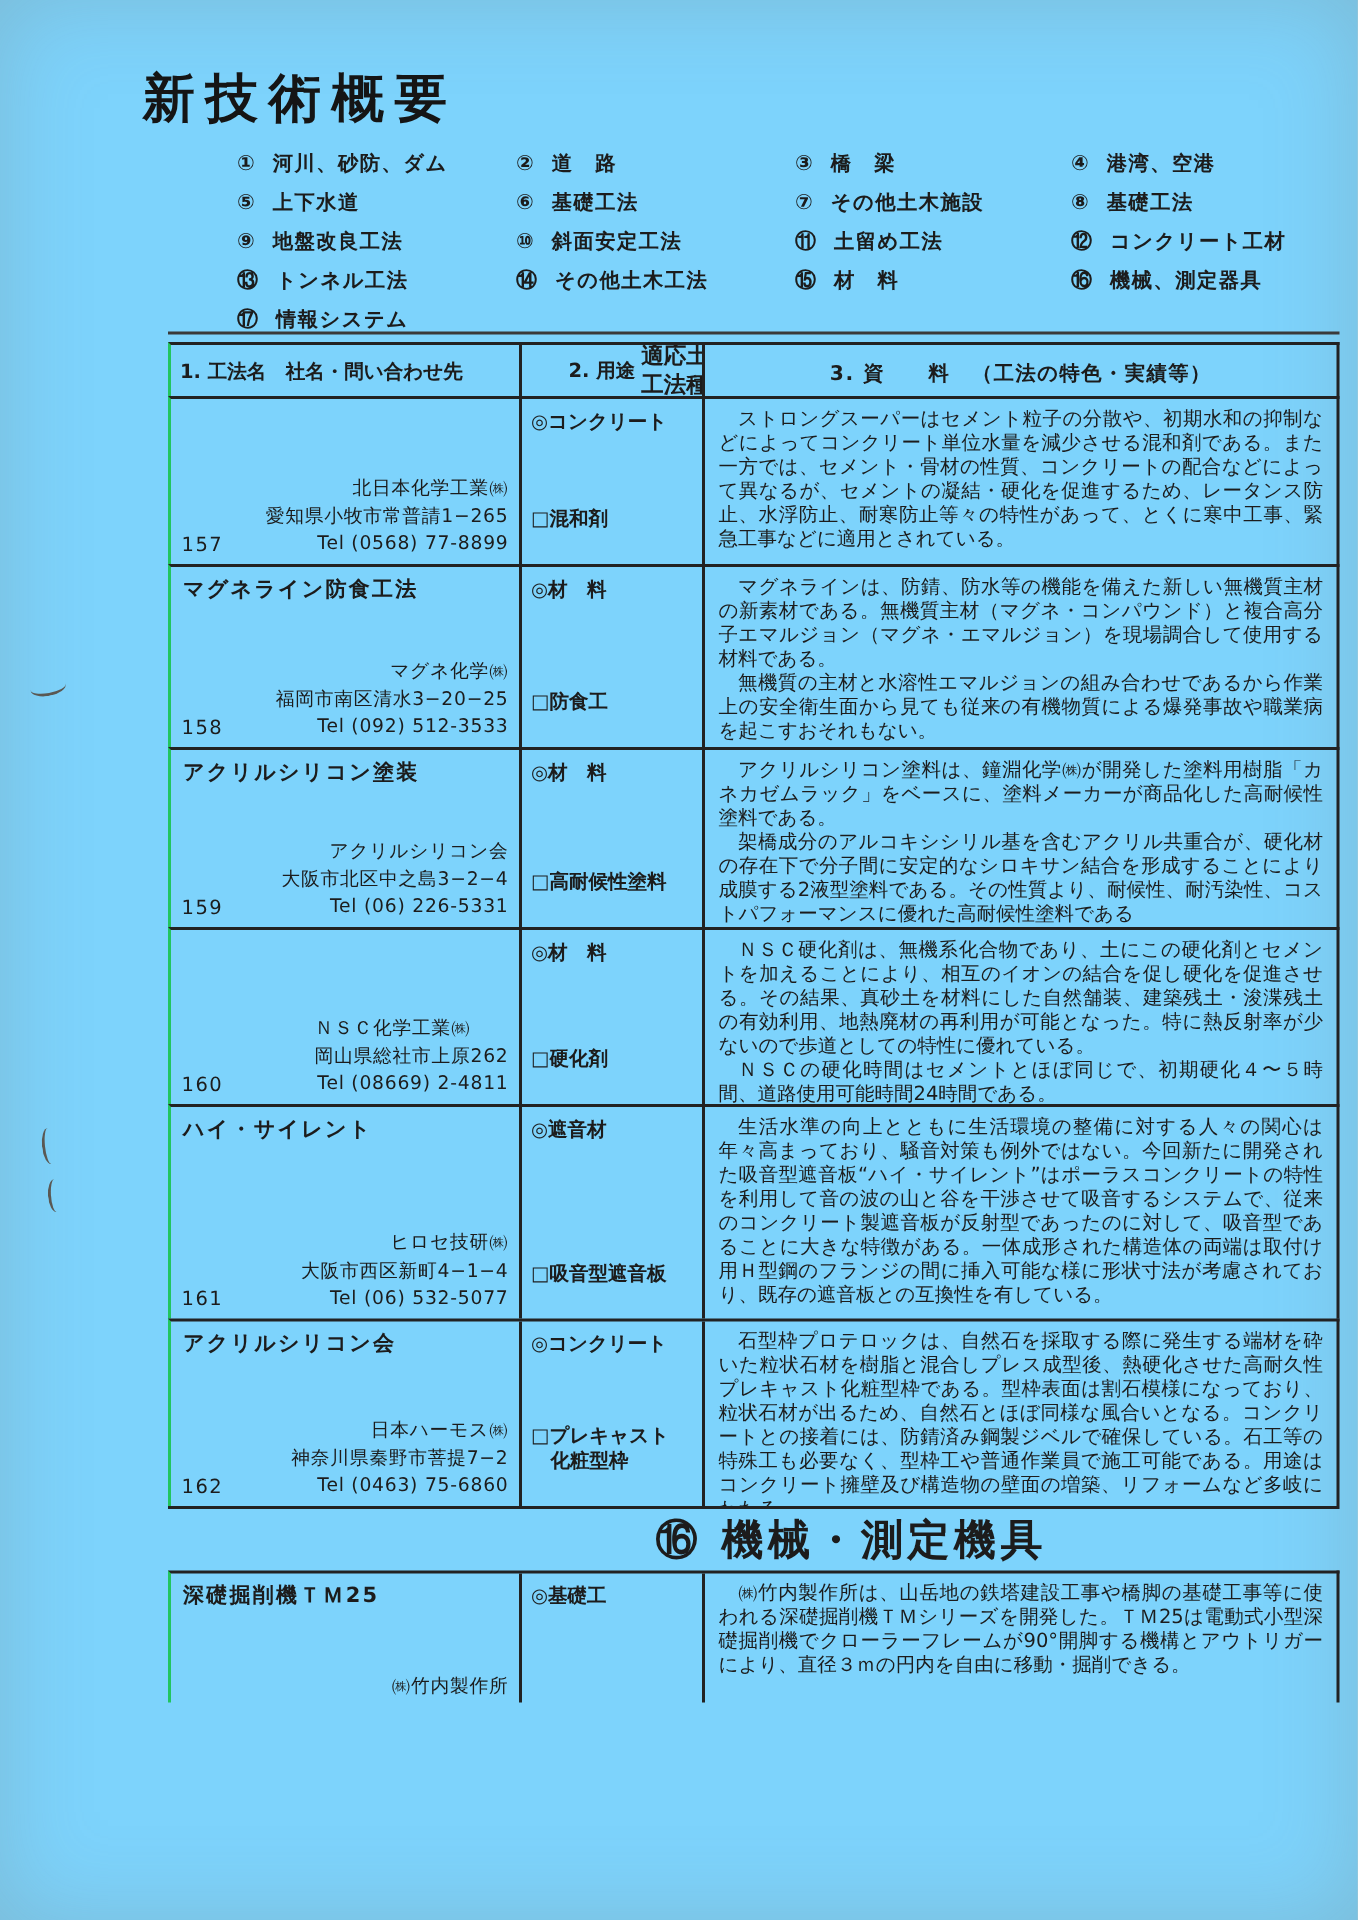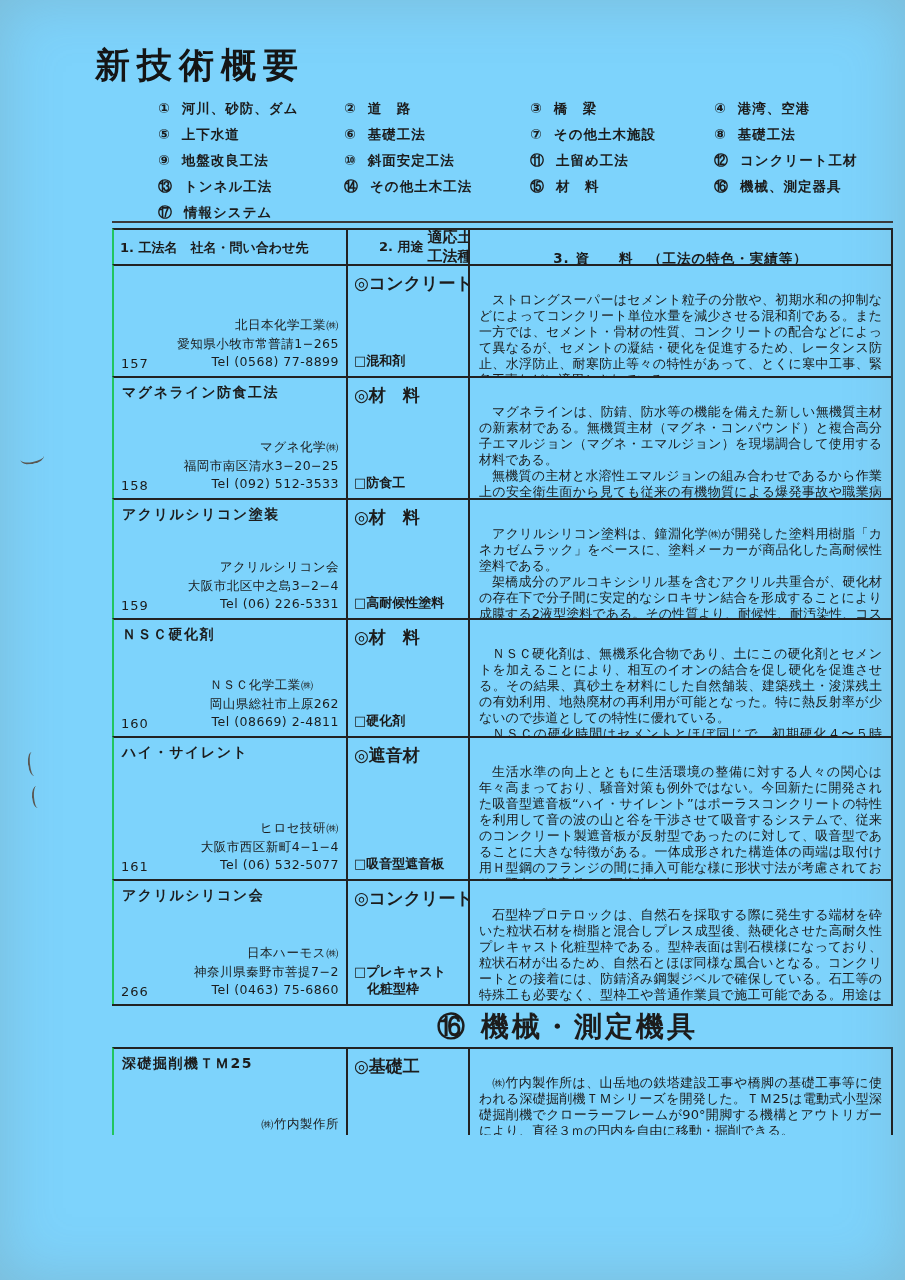--- a/index.html
+++ b/index.html
@@ -19,33 +19,33 @@
     display: grid; grid-template-columns: 186px 186px 184px auto;
     row-gap: 8px; font-size: 13.5px; font-weight: 600; letter-spacing: 1px;
   }
   .cat-item { display: flex; gap: 11px; align-items: baseline; white-space: nowrap; }
   .cat-num { font-size: 14px; }
   .topline { position: absolute; left: 112px; top: 221px; width: 781px; border-top: 2px solid #3a3a3a; }
   .tech-table { position: absolute; left: 112px; top: 228px; width: 781px; font-size: 13px; }
   .t-row { display: flex; border-top: 2px solid #222; border-left: 2px solid #22c55e; border-right: 2px solid #222; position: relative; }
   .c1 { width: 232px; position: relative; overflow: hidden; }
   .c2 { width: 124px; border-left: 2px solid #222; border-right: 2px solid #222; position: relative; overflow: hidden; }
-  .c3 { flex: 1; padding: 6px 9px 3px 9px; overflow: hidden; margin-top: 20px; }
+  .c3 { flex: 1; padding: 6px 9px 3px 9px; overflow: hidden; }
   .hdr { height: 36px; font-weight: bold; align-items: stretch; }
   .hdr .c1 { padding: 9px 6px; font-size: 13px; letter-spacing: 0px; white-space: nowrap; }
   .hdr .c2 { display: flex; align-items: center; gap: 4px; padding: 2px 3px; }
   .hdr-c2-main { font-size: 13px; white-space: nowrap; margin-left: 28px; }
   .hdr-c2-sub { font-size: 15px; line-height: 1.25; white-space: nowrap; }
   .hdr .c3 { display: flex; align-items: center; justify-content: center; font-size: 13.5px; letter-spacing: 1px; white-space: nowrap; }
   .method-name { padding: 6px 8px; font-size: 14px; font-weight: bold; letter-spacing: 1.5px; white-space: nowrap; }
   .contact { position: absolute; right: 7px; bottom: 4px; text-align: right; font-size: 12.5px; line-height: 1.5; letter-spacing: .5px; white-space: nowrap; }
   .contact .co-left { text-align: left; }
   .row-num { position: absolute; left: 7px; bottom: 5px; font-size: 13px; letter-spacing: 1px; }
-  .use-top { padding: 6px 6px; font-size: 17px; font-weight: bold; white-space: nowrap; }
-  .use-bottom { position: absolute; left: 6px; bottom: 6px; font-size: 13px; font-weight: bold; white-space: pre-line; line-height: 1.35; }
+  .use-top { padding: 6px 6px; font-size: 13px; font-weight: bold; white-space: nowrap; }
+  .use-bottom { position: absolute; left: 6px; bottom: 20px; font-size: 13px; font-weight: bold; white-space: pre-line; line-height: 1.35; }
   .c3 p { text-indent: 1em; font-size: 13px; line-height: 1.23; text-align: justify; letter-spacing: 0px; }
   .banner-row { height: 43px; border-top: 2px solid #222; display: flex; align-items: center; justify-content: center; padding-left: 130px; gap: 16px; }
   .banner-num { font-size: 28px; font-weight: bold; }
   .banner-label { font-size: 28px; font-weight: bold; letter-spacing: 3px; font-family: "DejaVu Sans", sans-serif; }
   .h112 { height: 112px; } .h122 { height: 122px; } .h120 { height: 120px; }
   .h118 { height: 118px; } .h143 { height: 143px; } .h125 { height: 125px; } .h88 { height: 88px; }
   .last-row { border-bottom: none; justify-content: space-between; }
   .last-row .contact { bottom: -17px; }
   .scan-mark { position: absolute; border-color: #5a5853; }
   .mark-tilde { left: 20px; top: 452px; width: 24px; height: 12px; border-bottom: 2.5px solid #5a5853; border-radius: 50%; transform: rotate(-10deg); }
@@ -199,21 +199,20 @@
         <div class="use-bottom">□高耐候性塗料</div>
       </div>
       <div class="c3">
         <p>アクリルシリコン塗料は、鐘淵化学㈱が開発した塗料用樹脂「カネカゼムラック」をベースに、塗料メーカーが商品化した高耐候性塗料である。</p>
         <p>架橋成分のアルコキシシリル基を含むアクリル共重合が、硬化材の存在下で分子間に安定的なシロキサン結合を形成することにより成膜する2液型塗料である。その性質より、耐候性、耐汚染性、コストパフォーマンスに優れた高耐候性塗料である</p>
       </div>
     </div>
 
     <div class="t-row h118">
       <div class="c1">
-        <div class="method-name">ＮＳＣ硬化剤</div>
         <div class="contact">
           <div class="co-left">ＮＳＣ化学工業㈱</div>
           <div>岡山県総社市上原262</div>
           <div>Tel (08669) 2-4811</div>
         </div>
         <div class="row-num">160</div>
       </div>
       <div class="c2">
         <div class="use-top">◎材　料</div>
         <div class="use-bottom">□硬化剤</div>
@@ -244,21 +243,21 @@
     </div>
 
     <div class="t-row h125">
       <div class="c1">
         <div class="method-name">アクリルシリコン会</div>
         <div class="contact">
           <div>日本ハーモス㈱</div>
           <div>神奈川県秦野市菩提7−2</div>
           <div>Tel (0463) 75-6860</div>
         </div>
-        <div class="row-num">266</div>
+        <div class="row-num">162</div>
       </div>
       <div class="c2">
         <div class="use-top">◎コンクリート</div>
         <div class="use-bottom">□プレキャスト
 　化粧型枠</div>
       </div>
       <div class="c3">
         <p>石型枠プロテロックは、自然石を採取する際に発生する端材を砕いた粒状石材を樹脂と混合しプレス成型後、熱硬化させた高耐久性プレキャスト化粧型枠である。型枠表面は割石模様になっており、粒状石材が出るため、自然石とほぼ同様な風合いとなる。コンクリートとの接着には、防錆済み鋼製ジベルで確保している。石工等の特殊工も必要なく、型枠工や普通作業員で施工可能である。用途はコンクリート擁壁及び構造物の壁面の増築、リフォームなど多岐にわたる。</p>
       </div>
     </div>

